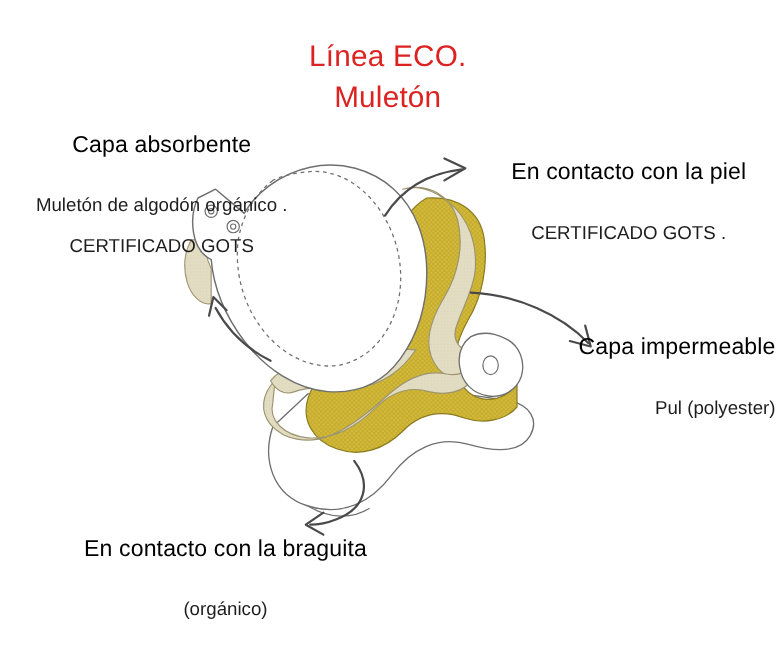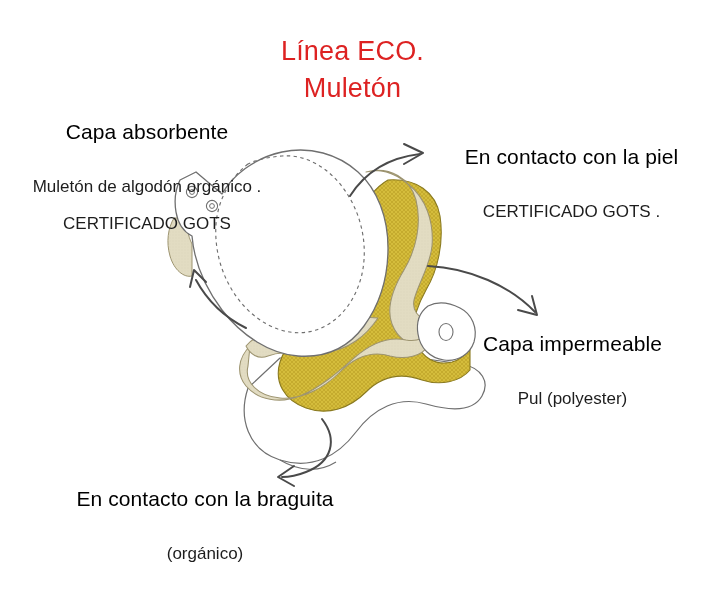--- a/index.html
+++ b/index.html
@@ -44,21 +44,21 @@
     font-size: 17px;
     color: #1d1d1d;
   }
   .block .body-line { display: block; margin-top: 32px; }
   .block .body-line:first-of-type { margin-top: 6px; }
   .block .body-line + .body-line { margin-top: 17px; }
 
   
   #block-absorbente { left: 12px;  top: 120px; width: 270px; }
   #block-piel       { left: 438px; top: 145px; width: 267px; }
-  #block-impermeable{ left: 440px; top: 332px; width: 265px; }
+  #block-impermeable{ left: 440px; top: 304px; width: 265px; text-align: right; }
   #block-braguita   { left: 50px;  top: 487px; width: 310px; }
 
   #illustration {
     position: absolute;
     left: 130px;
     top: 120px;
     width: 460px;
     height: 380px;
   }
   #illustration svg { display: block; width: 100%; height: 100%; }

